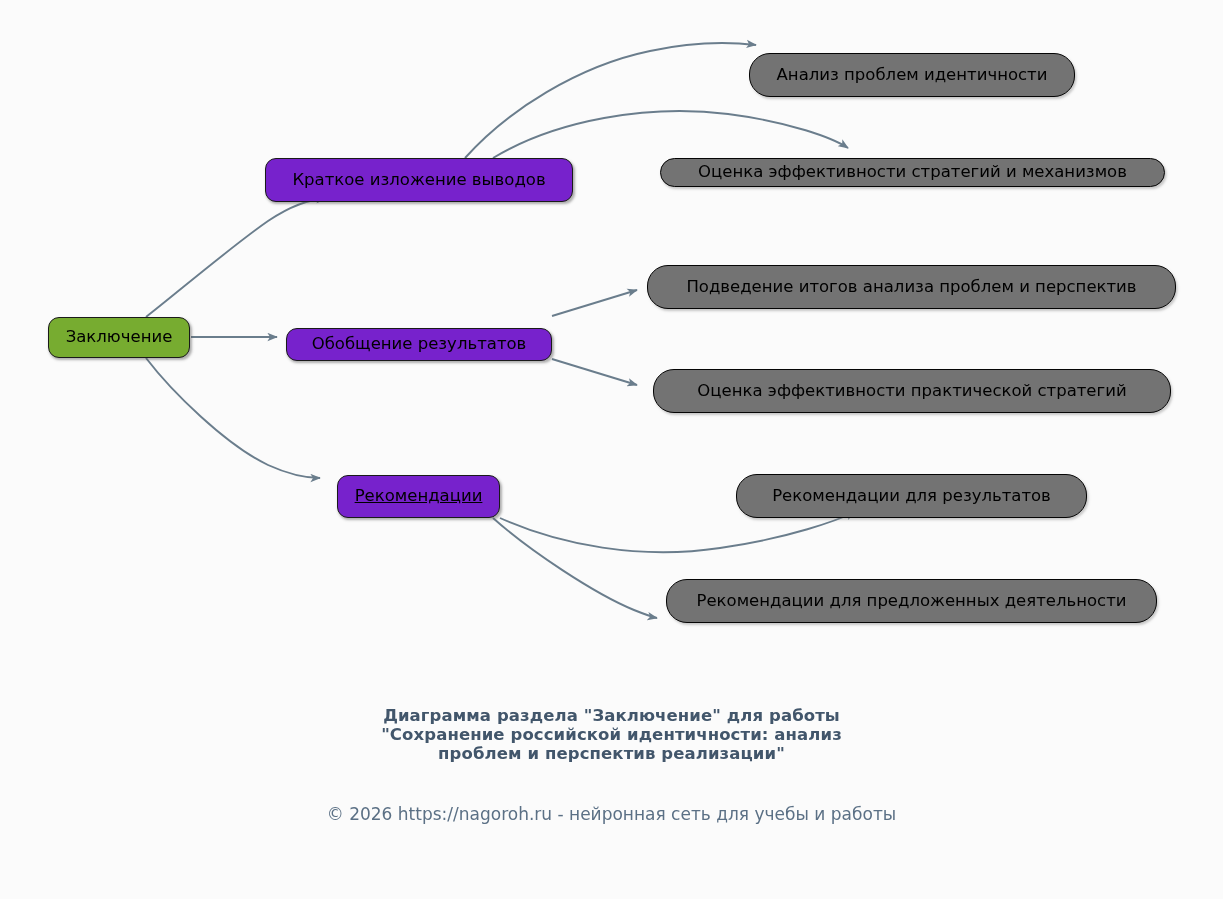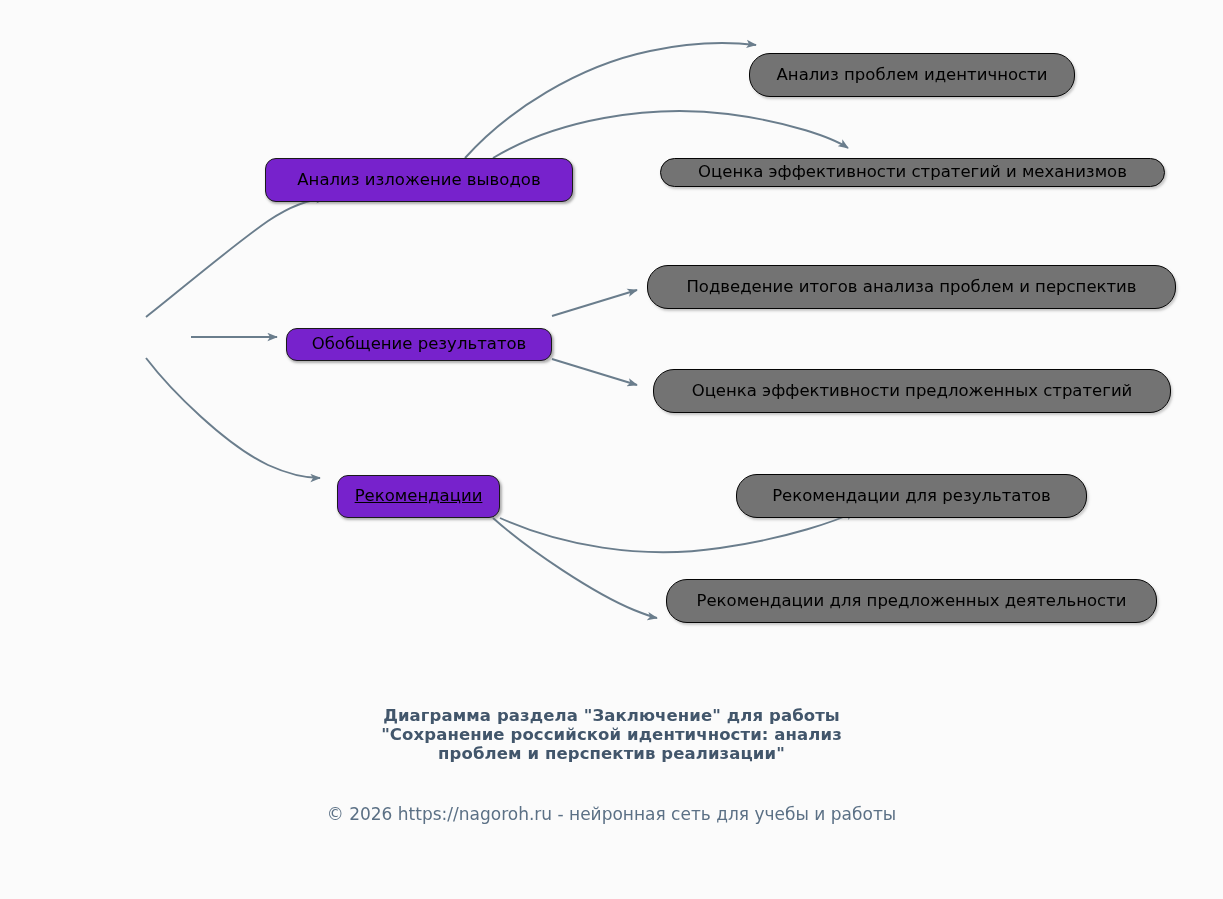--- a/index.html
+++ b/index.html
@@ -111,34 +111,35 @@
 
     <path d="M552,316 L637,290" fill="none" stroke="#6a7d8c" stroke-width="1.9" marker-end="url(#arrowhead)"></path>
 
     <path d="M552,359 L637,385" fill="none" stroke="#6a7d8c" stroke-width="1.9" marker-end="url(#arrowhead)"></path>
 
     <path d="M500,518 C560,545 640,560 720,548 C790,538 838,520 855,512" fill="none" stroke="#6a7d8c" stroke-width="1.9" marker-end="url(#arrowhead)"></path>
 
     <path d="M493,518 C530,551 595,594 634,610 C644,614 652,617 657,618" fill="none" stroke="#6a7d8c" stroke-width="1.9" marker-end="url(#arrowhead)"></path>
   </svg>
 
+  <div class="node node-root" style="left:48px; top:317px; width:142px; height:41px;">Заключение</div>
 
-  <div class="node node-branch" style="left:265px; top:158px; width:308px; height:44px;">Анализ изложение выводов</div>
+  <div class="node node-branch" style="left:265px; top:158px; width:308px; height:44px;">Краткое изложение выводов</div>
 
   <div class="node node-branch" style="left:286px; top:328px; width:266px; height:33px;">Обобщение результатов</div>
 
   <div class="node node-branch" style="left:337px; top:475px; width:163px; height:43px;text-decoration:underline;">Рекомендации</div>
 
   <div class="node node-leaf" style="left:749px; top:53px; width:326px; height:44px;">Анализ проблем идентичности</div>
 
   <div class="node node-leaf" style="left:660px; top:158px; width:505px; height:29px;">Оценка эффективности стратегий и механизмов</div>
 
   <div class="node node-leaf" style="left:647px; top:265px; width:529px; height:44px;">Подведение итогов анализа проблем и перспектив</div>
 
-  <div class="node node-leaf" style="left:653px; top:369px; width:518px; height:44px;">Оценка эффективности предложенных стратегий</div>
+  <div class="node node-leaf" style="left:653px; top:369px; width:518px; height:44px;">Оценка эффективности практической стратегий</div>
 
   <div class="node node-leaf" style="left:736px; top:474px; width:351px; height:44px;">Рекомендации для результатов</div>
 
   <div class="node node-leaf" style="left:666px; top:579px; width:491px; height:44px;">Рекомендации для предложенных деятельности</div>
 
   <div id="caption-block">
     <div class="caption-line">Диаграмма раздела "Заключение" для работы</div>
     <div class="caption-line">"Сохранение российской идентичности: анализ</div>
     <div class="caption-line">проблем и перспектив реализации"</div>
     <div id="caption-divider">______________________________________________</div>

